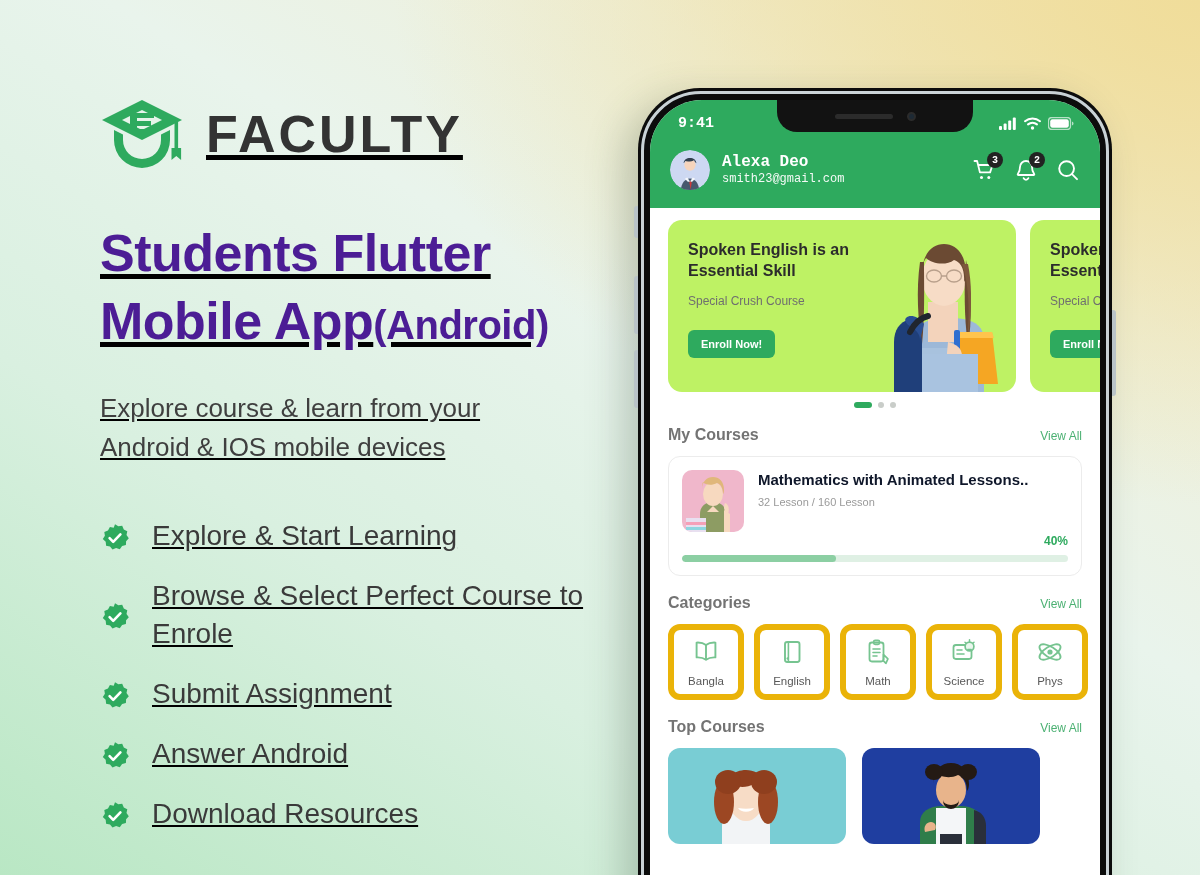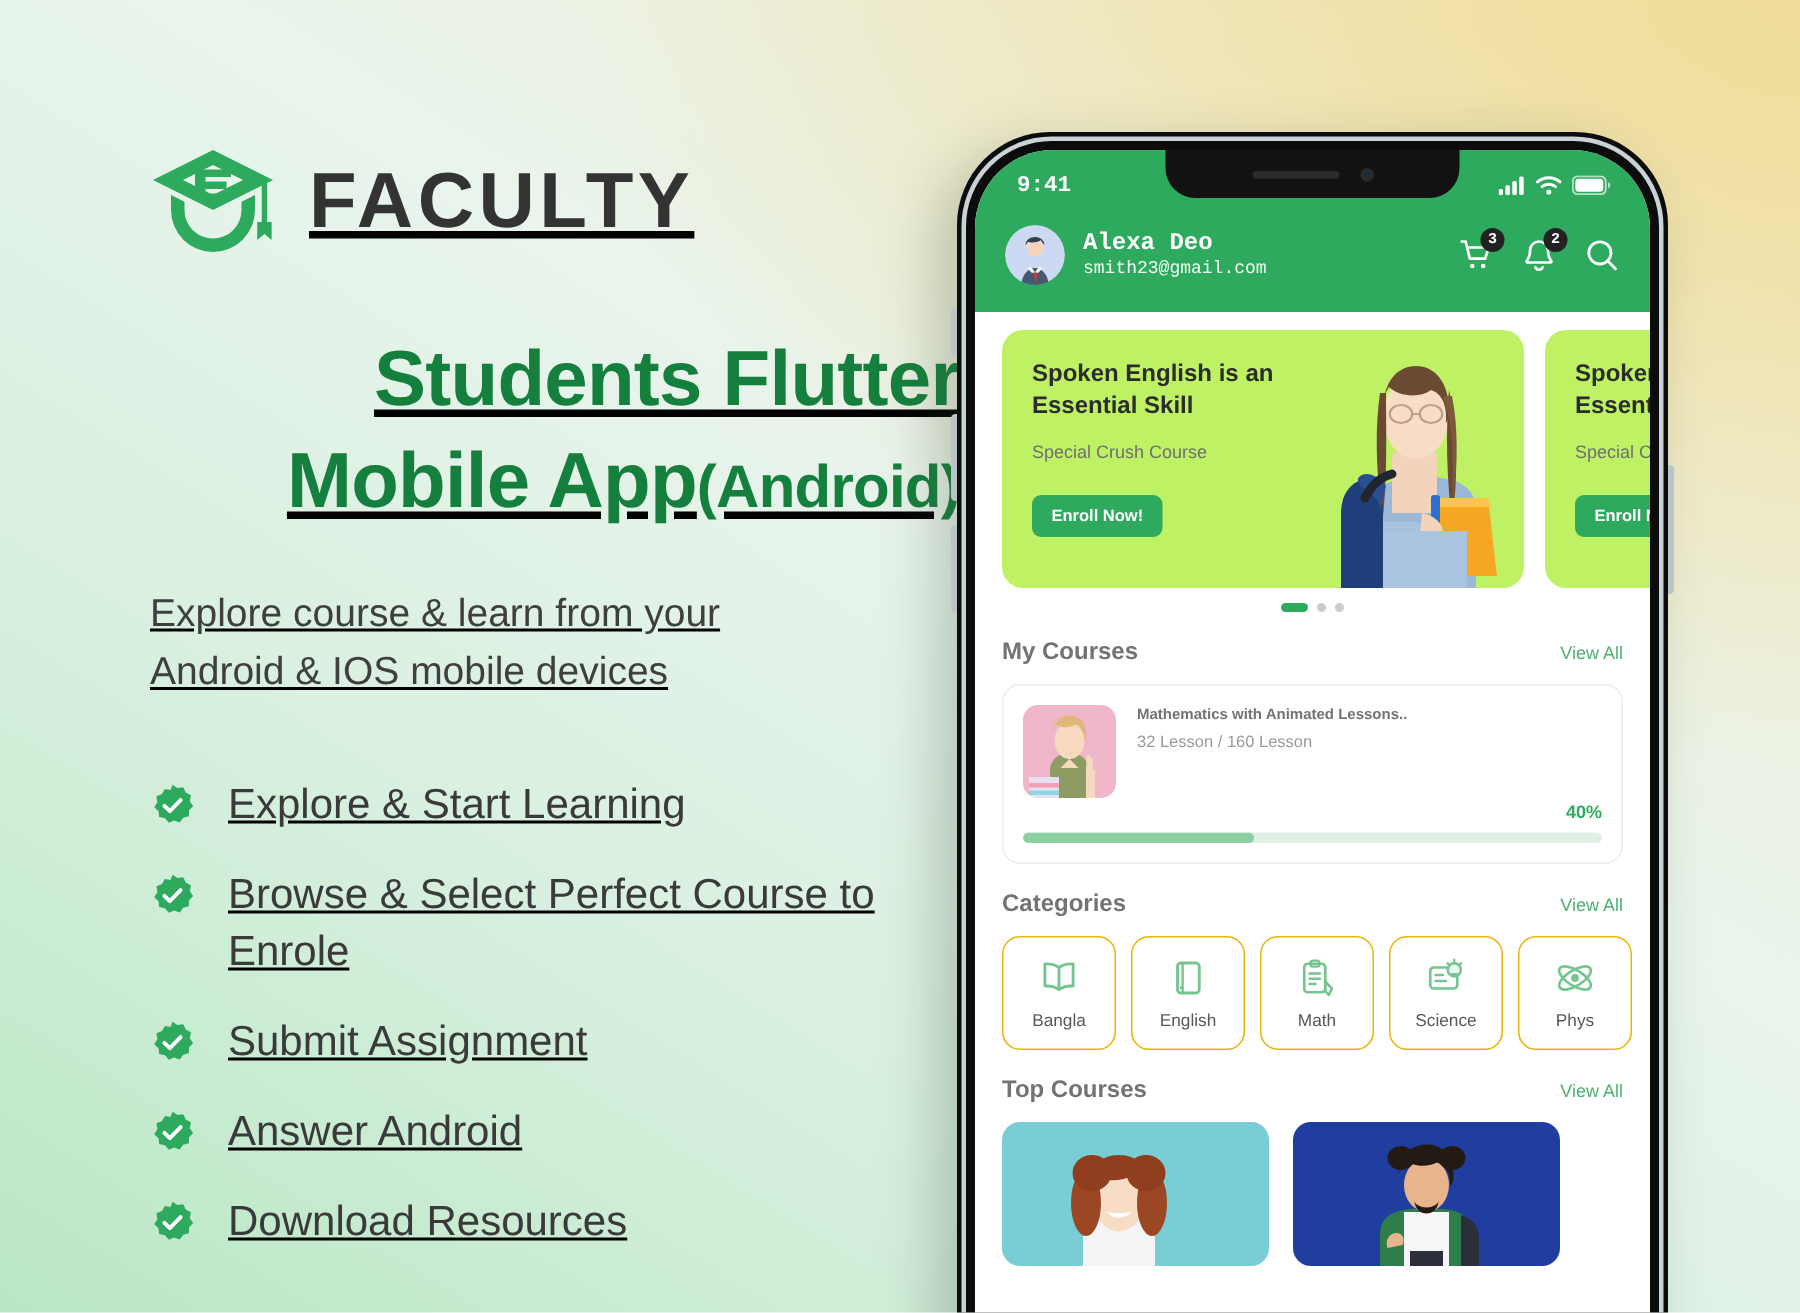--- a/index.html
+++ b/index.html
@@ -19,31 +19,31 @@
   .logo-row { display:flex; align-items:center; gap:22px; height:84px; }
   .logo-mark { width:84px; height:72px; flex:none; }
   .logo-word {
     font-size:52px; font-weight:bold; letter-spacing:3px;
     color:#333333; line-height:1;
   }
 
   .headline {
     margin-top:44px;
     font-size:52px; font-weight:bold; line-height:1.3;
-    color:#15803d; letter-spacing:-0.5px;text-align:right;
+    color:#4c1d95; letter-spacing:-0.5px;
   }
   .headline .up { font-size:40px; }
 
   .subhead {
     margin-top:34px;
     font-size:26px; line-height:1.5; color:#3f3f3f;
   }
 
   .features { margin-top:50px; display:flex; flex-direction:column; gap:23px; }
-  .feature { display:flex; align-items:flex-start; gap:22px; }
+  .feature { display:flex; align-items:center; gap:22px; }
   .badge { width:30px; height:30px; flex:none; margin-top:5px; }
   .feature-label { font-size:28px; line-height:1.33; color:#3a3a3a; }
 
   
   .phone {
     position:absolute; left:638px; top:88px;
     width:474px; height:860px;
     background:#0c0c0c;
     border-radius:62px;
     padding:12px;
@@ -124,30 +124,30 @@
   .sec-head { display:flex; align-items:baseline; justify-content:space-between; }
   .sec-title { font-size:16px; font-weight:bold; color:#737373; }
   .view-all { font-size:12px; color:#4cb173; }
 
   .course-card {
     margin-top:12px; border:1px solid #ececec; border-radius:12px;
     padding:13px; display:flex; flex-wrap:wrap;
   }
   .course-thumb { width:62px; height:62px; border-radius:10px; overflow:hidden; flex:none; }
   .course-info { margin-left:14px; flex:1; min-width:0; }
-  .course-title { font-size:10px; font-weight:bold; color:#737373; line-height:1.3; }
+  .course-title { font-size:15px; font-weight:bold; color:#0f172a; line-height:1.3; }
   .course-meta { font-size:11px; color:#9a9a9a; margin-top:6px; }
   .course-pct { width:100%; text-align:right; font-size:12px; font-weight:bold; color:#2eaa5e; margin-top:2px; }
   .progress { width:100%; height:7px; border-radius:4px; background:#dff0e4; margin-top:7px; overflow:hidden; }
   .progress > i { display:block; height:100%; background:#8ccfa3; border-radius:4px; }
 
   .cats { display:flex; gap:10px; margin-top:12px; }
   .cat {
     flex:none; width:76px; height:76px;
-    border:1px solid #eab308; border-radius:12px;
+    border:6px solid #eab308; border-radius:12px;
     display:flex; flex-direction:column; align-items:center; justify-content:center; gap:9px;
   }
   .cat-label { font-size:11.5px; color:#585858; }
 
   .tops { display:flex; gap:16px; margin-top:12px; }
   .top-card { flex:none; width:178px; height:96px; border-radius:12px; overflow:hidden; }
 
   svg { display:block; }
 </style>
 </head>

